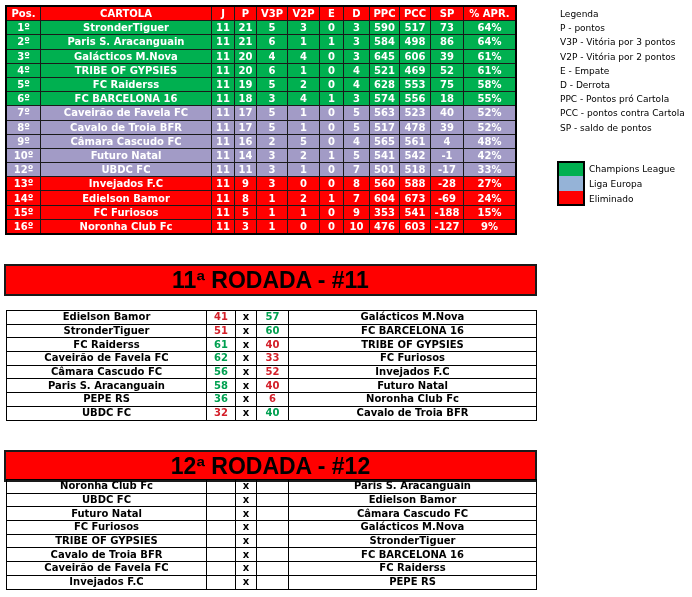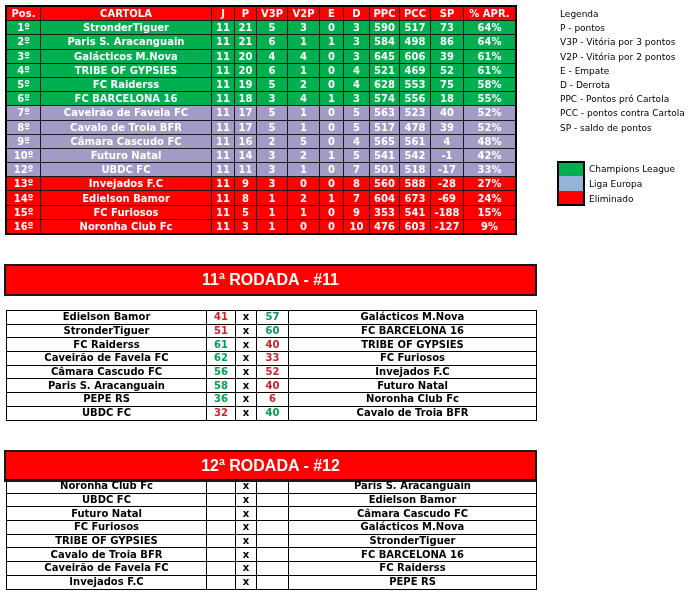--- a/index.html
+++ b/index.html
@@ -30,22 +30,22 @@
   .legend-colors { position:absolute; left:557px; top:161px; }
   .lc-row { display:flex; align-items:center; height:15px; }
   .swatch { width:28px; height:15px; box-sizing:border-box;
             border-left:2px solid #000; border-right:2px solid #000; }
   .lc-row:first-child .swatch { border-top:2px solid #000; }
   .lc-row:last-child .swatch { border-bottom:2px solid #000; }
   .lc-label { margin-left:4px; font-family:"DejaVu Sans", sans-serif; font-size:9px; color:#000; }
 
   
   .banner { position:absolute; left:4px; width:529px; height:28px; background:#ff0000;
-            border:2px solid #1a1a1a; color:#ffffff; font-family:"Liberation Sans", sans-serif;
-            font-weight:bold; font-size:16px; text-align:center; line-height:28px; }
+            border:2px solid #1a1a1a; color:#000000; font-family:"Liberation Sans", sans-serif;
+            font-weight:bold; font-size:23px; text-align:center; line-height:28px; }
   .banner1 { top:264px; }
   .banner2 { top:450px; }
 
   
   .matches { position:absolute; left:6px; border-collapse:collapse; border:1px solid #000; }
   .matches td { border:1px solid #000; height:12.7px; padding:0; text-align:center;
                 font-family:"DejaVu Sans", sans-serif; font-weight:bold; font-size:10px;
                 color:#000; line-height:12px; white-space:nowrap; }
   .matches1 { top:310px; }
   .matches2 { top:479px; }

